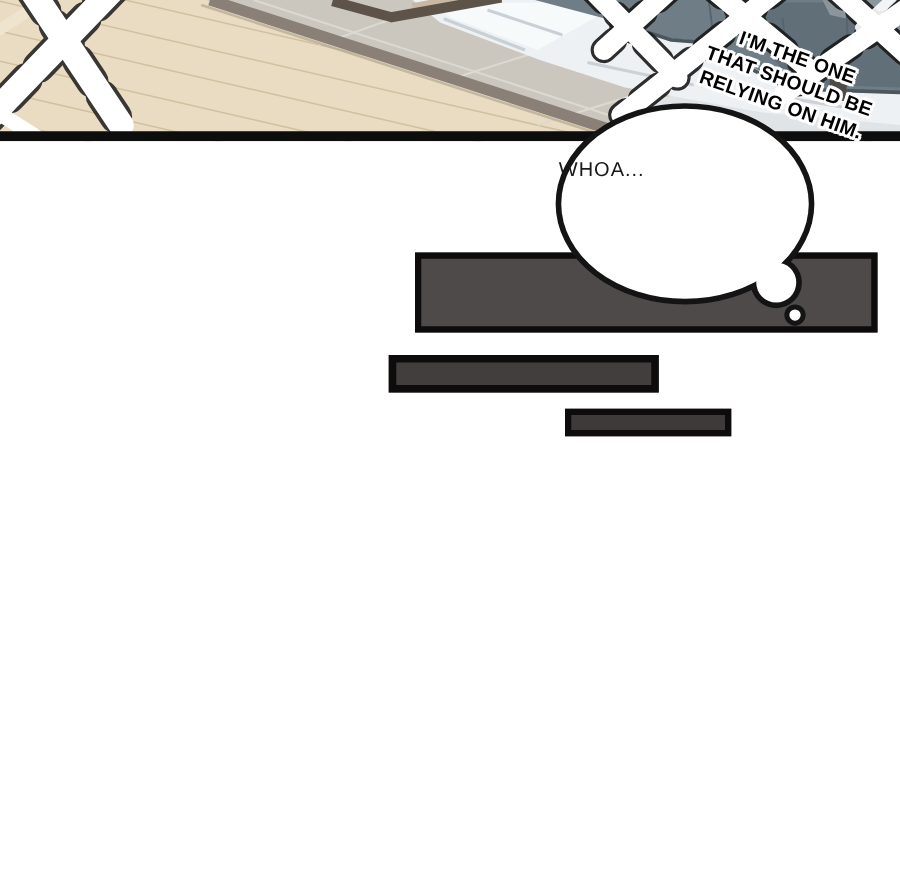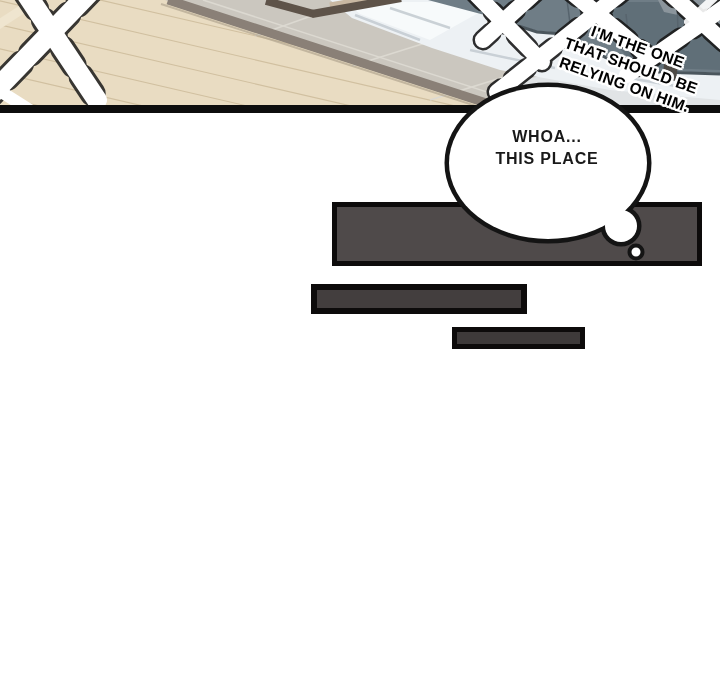--- a/index.html
+++ b/index.html
@@ -18,22 +18,22 @@
       -2px -2px 0 #fff, 2px -2px 0 #fff, -2px 2px 0 #fff, 2px 2px 0 #fff,
       0 -2.5px 0 #fff, 0 2.5px 0 #fff, -2.5px 0 0 #fff, 2.5px 0 0 #fff,
       -1px -2px 0 #fff, 1px 2px 0 #fff, 2px -1px 0 #fff, -2px 1px 0 #fff;
   }
   .bar{position:absolute;box-sizing:border-box;border-style:solid;border-color:#0d0b0b;z-index:10;}
   .bar-large {left:332px;top:202px;width:370px;height:64px;border-width:5px;background:#4f4a4a;}
   .bar-medium{left:311px;top:284px;width:216px;height:30px;border-width:6px;background:#433e3e;}
   .bar-small {left:452px;top:327px;width:133px;height:22px;border-width:5px;background:#3e3a3a;}
   .bubble-svg{position:absolute;left:430px;top:70px;z-index:20;}
   .bubble-text{
-    position:absolute;left:447px;top:126px;width:200px;text-align:center;
-    font-weight:bold;font-size:16px;line-height:22px;letter-spacing:.8px;
+    position:absolute;left:447px;top:126px;width:200px;text-align:left;
+    font-weight:normal;font-size:16px;line-height:22px;letter-spacing:.8px;
     color:#191919;z-index:21;
   }
 </style>
 </head>
 <body>
 
 <div class="canvas">
 
   <div class="panel">
     <svg width="720" height="113" viewBox="0 0 720 113">
@@ -155,16 +155,15 @@
     </g>
     <g fill="#ffffff" stroke="none">
       <ellipse cx="548" cy="163" rx="99" ry="76"></ellipse>
       <circle cx="621" cy="226" r="16"></circle>
     </g>
     <circle cx="636" cy="252" r="6.5" fill="#ffffff" stroke="#141414" stroke-width="4"></circle>
   </svg>
 
   <div class="bubble-text">
     <div>WHOA...</div>
-    <div>THIS PLACE</div>
   </div>
 
 </div>
 
 </body></html>

